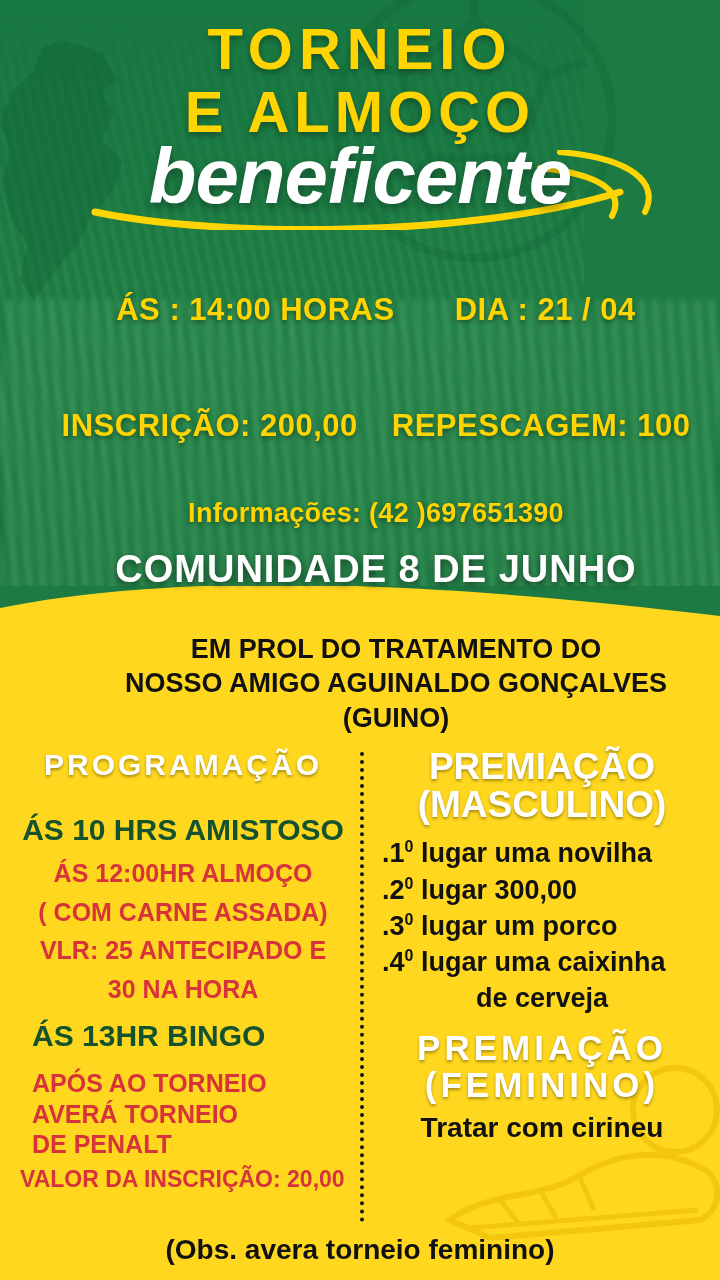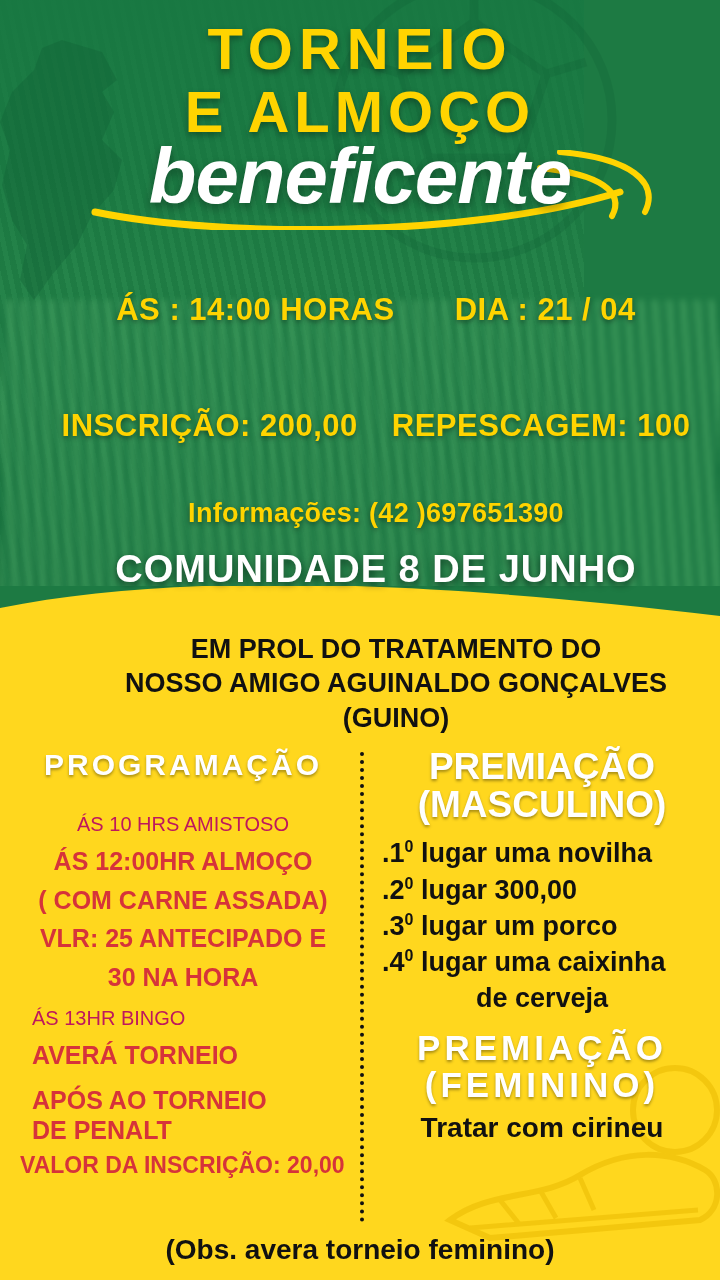--- a/index.html
+++ b/index.html
@@ -157,23 +157,23 @@
   }
   .col-right { width: 340px; text-align: center; }
 
   .hdr-white {
     color: #ffffff;
     font-weight: bold;
     text-shadow: 0 2px 3px rgba(0,0,0,0.35);
   }
   .prog-hdr { font-size: 30px; letter-spacing: 3px; margin-bottom: 30px; }
   .green-item {
-    color: #be185d;
-    font-weight: normal;
-    font-size: 20px;
+    color: #14532d;
+    font-weight: bold;
+    font-size: 30px;
     line-height: 1.2;
     margin-bottom: 10px;
   }
   .red-item {
     color: #d6333a;
     font-weight: bold;
     font-size: 25px;
     line-height: 1.22;
     margin-bottom: 8px;
   }
@@ -308,22 +308,22 @@
 
         <div class="green-item">ÁS  10 HRS AMISTOSO</div>
 
         <div class="red-item">ÁS 12:00HR  ALMOÇO</div>
         <div class="red-item">( COM CARNE   ASSADA)</div>
         <div class="red-item">VLR: 25 ANTECIPADO E</div>
         <div class="red-item">30 NA HORA</div>
 
         <div class="green-item" style="margin-top:14px; text-align:left; padding-left:18px;">ÁS 13HR BINGO</div>
 
+        <div class="red-left" style="margin-top:14px;">APÓS AO TORNEIO</div>
         <div class="red-left">AVERÁ TORNEIO</div>
-        <div class="red-left" style="margin-top:14px;">APÓS AO TORNEIO</div>
         <div class="red-left">DE PENALT</div>
         <div class="red-small">VALOR DA INSCRIÇÃO: 20,00</div>
       </div>
 
       <div class="divider"></div>
 
       <div class="col-right">
         <div class="hdr-white prem-hdr">
           <div>PREMIAÇÃO</div>
           <div>(MASCULINO)</div>

